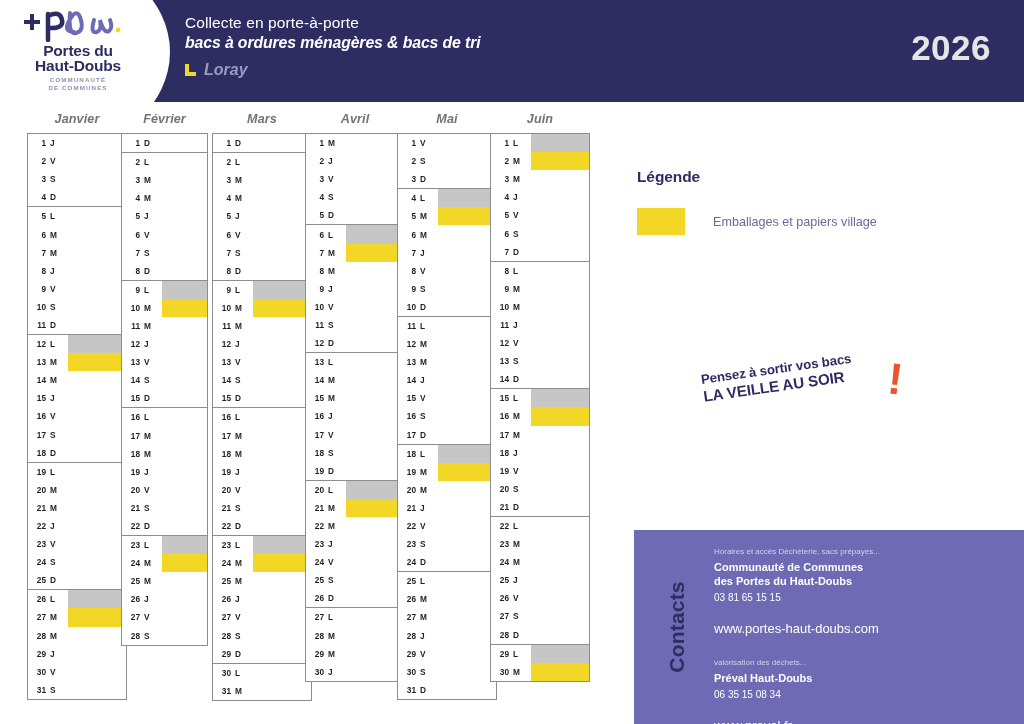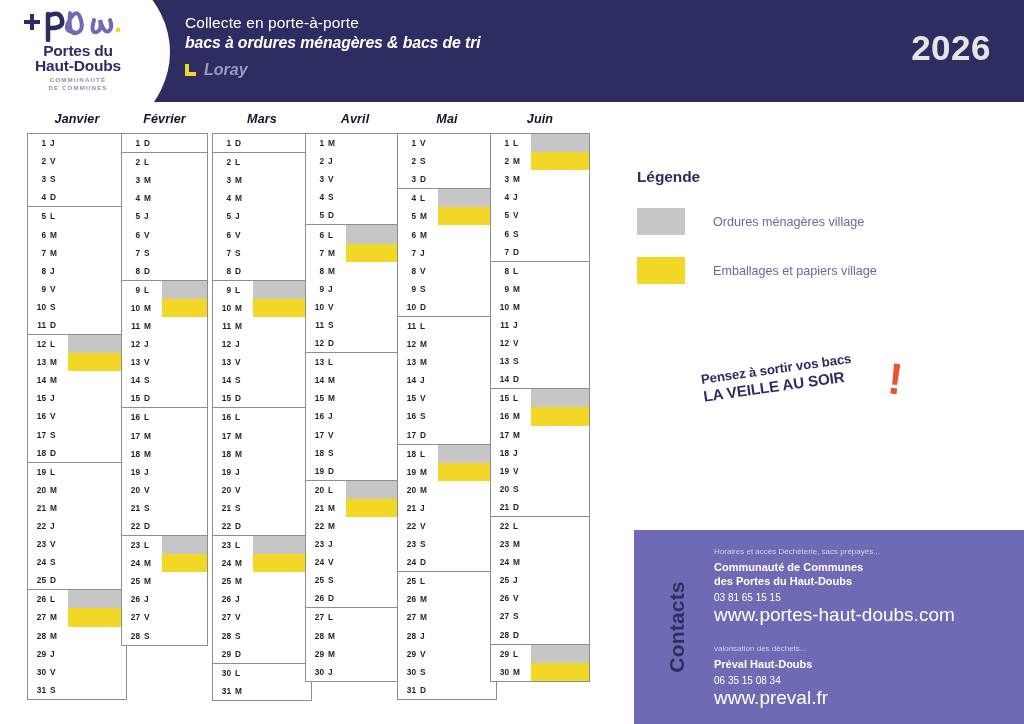--- a/index.html
+++ b/index.html
@@ -51,21 +51,21 @@
   #year {
     position:absolute; right:33px; top:28px;
     font-size:35px; font-weight:bold; color:#e5e5e5; letter-spacing:.5px;
   }
 
   
   #months { position:absolute; left:0; top:112px; width:620px; }
   .month { position:absolute; top:0; width:100px; }
   .month-title {
     text-align:center; font-size:12.6px; font-weight:bold; font-style:italic;
-    color:#0f172a; margin-bottom:7px; letter-spacing:.1px;
+    color:#737373; margin-bottom:7px; letter-spacing:.1px;
   }
   .month-body {
     border:1.4px solid #8d8d8d; background:#ffffff;
   }
   .week { border-bottom:1.4px solid #8d8d8d; }
   .week:last-child { border-bottom:none; }
   .day {
     position:relative; height:18.1px; display:flex; align-items:center;
     font-size:8.3px; font-weight:bold; color:#221f1f;
   }
@@ -114,21 +114,21 @@
   #contacts-tab span {
     transform:rotate(-90deg); white-space:nowrap;
     font-size:21px; font-weight:bold; color:#2e2d62; letter-spacing:.2px;
   }
   #contacts-body {
     position:absolute; left:80px; top:16px; width:300px; 
   }
   .c-small { font-size:8px; color:#d2d0ea; line-height:12px; }
   .c-bold { font-size:11px; font-weight:bold; line-height:14px; margin-top:2px; }
   .c-tel { font-size:10px; line-height:15px; margin-top:2px; }
-  .c-web { font-size:19px; line-height:18px; margin-top:1px; }
+  .c-web { font-size:13px; line-height:18px; margin-top:15px; }
   .c-gap { height:19px; }
 </style>
 </head>
 <body>
 
 <div id="header">
   <div id="logo-disc"></div>
   <div id="logo-block">
     <div id="logo-mark">
       <svg width="120" height="34" viewBox="0 0 120 34" aria-hidden="true">
@@ -1002,24 +1002,20 @@
             <div class="dlet">M</div>
           </div>
         </div>
       </div>
     </div>
   </div>
 
 <div id="legend">
   <div id="legend-title">Légende</div>
   <div class="legend-row">
-    <div class="legend-swatch grey"></div>
-    <div class="legend-label">Ordures ménagères village</div>
-  </div>
-  <div class="legend-row">
     <div class="legend-swatch yellow"></div>
     <div class="legend-label">Emballages et papiers village</div>
   </div>
 </div>
 
 <div id="reminder">
   <div id="reminder-rot">
     <div id="rem1">Pensez à sortir vos bacs</div>
     <div id="rem2">LA VEILLE AU SOIR</div>
   </div>

